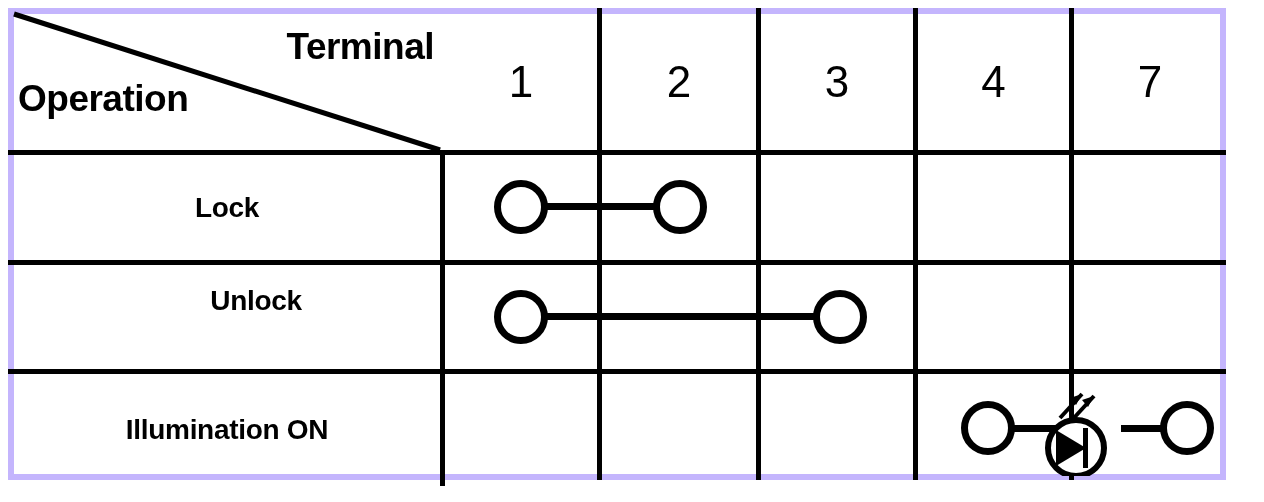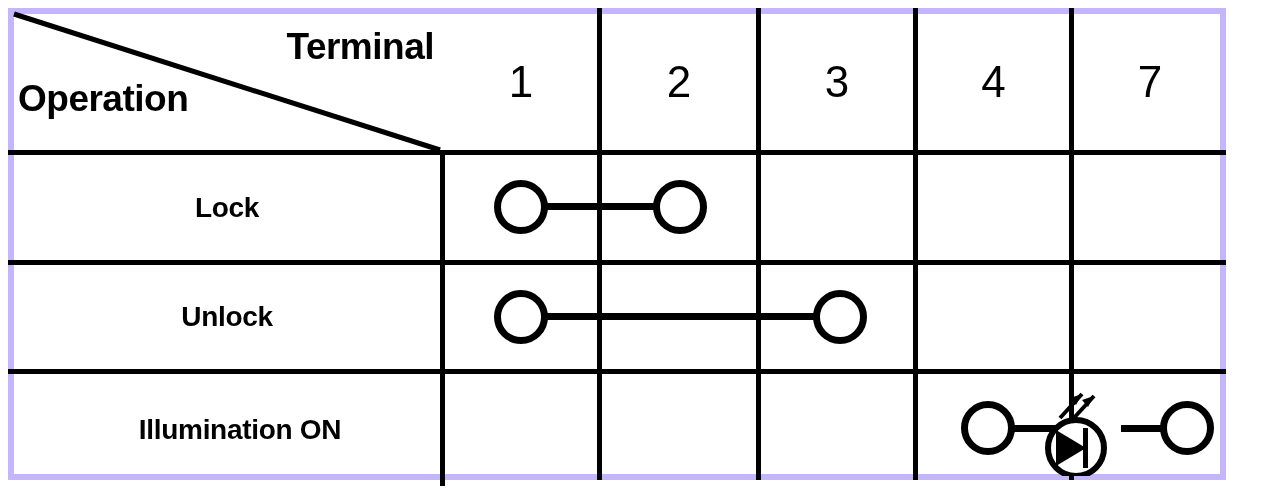--- a/index.html
+++ b/index.html
@@ -120,22 +120,22 @@
     width: 426px;
     display: flex;
     align-items: center;
     justify-content: center;
     font-size: 28px;
     font-weight: bold;
     letter-spacing: -0.3px;
     white-space: nowrap;
   }
   .row-label.lock  { top: 141px; height: 105px; }
-  .row-label.unlock{ top: 251px; height: 104px; }
-  .row-label.illum { top: 360px; height: 112px; margin-left: 13px; }
+  .row-label.unlock{ top: 235px; height: 104px; padding-left: 29px; }
+  .row-label.illum { top: 360px; height: 112px; }
 
   
   .schematic {
     position: absolute;
     left: -6px;
     top: -6px;
     width: 1218px;
     height: 472px;
     pointer-events: none;
     overflow: visible;

